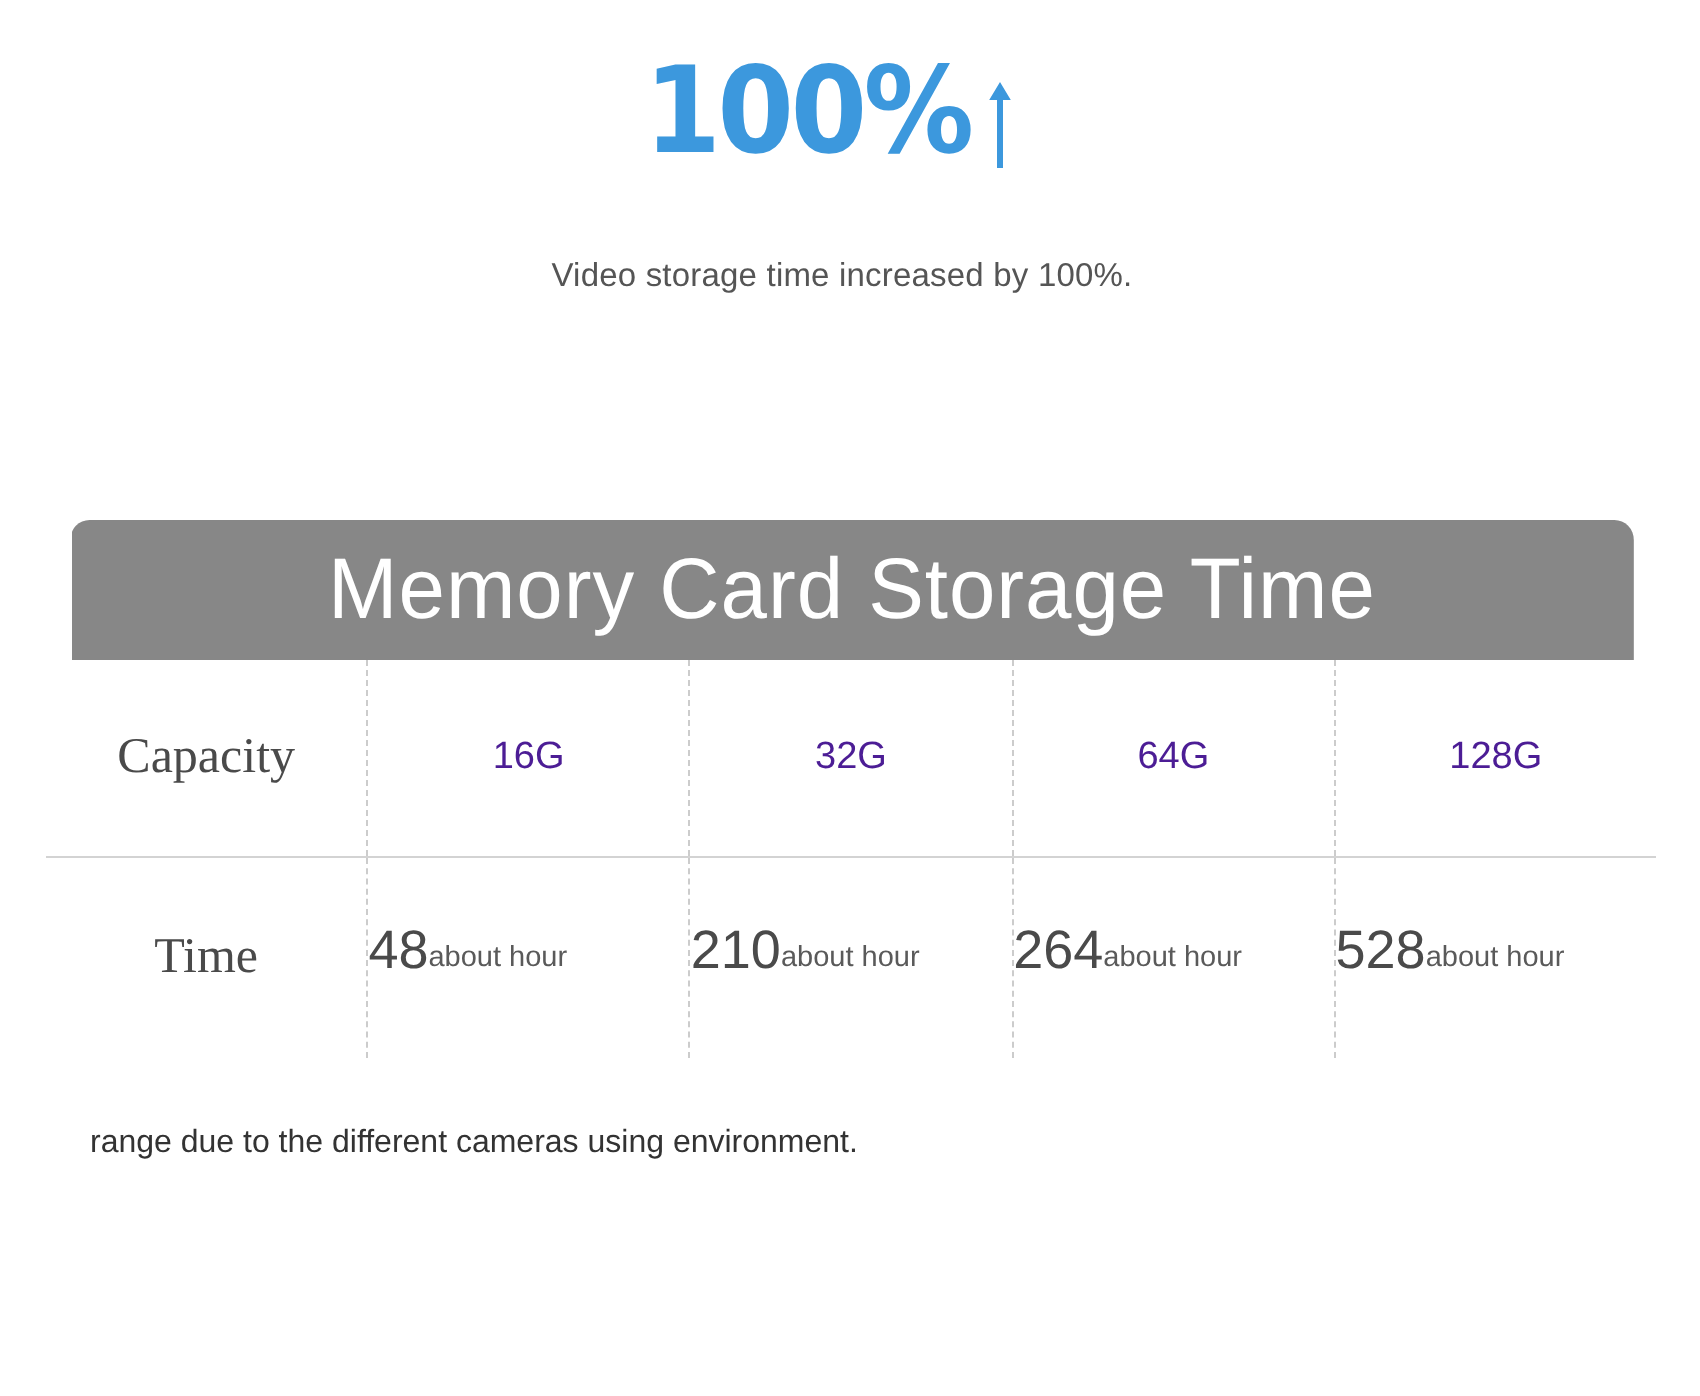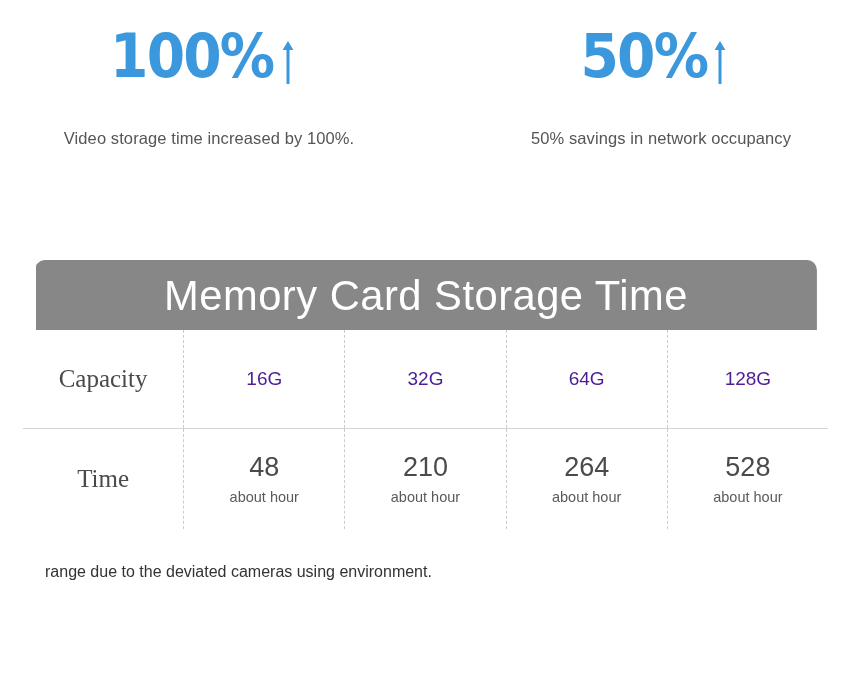--- a/index.html
+++ b/index.html
@@ -126,21 +126,20 @@
     color: #4a4a4a;
   }
   .cap-value {
     font-size: 19px;
     font-weight: 400;
     font-family: "Liberation Sans", sans-serif;
     color: #4c1d95;
   }
   .time-stack {
     display: flex;
-    flex-direction: column;
     align-items: center;
     justify-content: flex-start;
     line-height: 1.15;
   }
   .time-value {
     font-size: 27px;
     color: #4a4a4a;
     margin-bottom: 6px;
   }
   .time-unit {
@@ -172,31 +171,20 @@
       <span class="stat-value">100%</span>
       <span class="stat-arrow">
         <svg width="14" height="44" viewBox="0 0 14 44" aria-hidden="true">
           <path d="M7 1 L12.4 10 L8.5 10 L8.5 44 L5.5 44 L5.5 10 L1.6 10 Z" fill="#3c98dd"></path>
         </svg>
       </span>
     </div>
     <div class="stat-caption">Video storage time increased by 100%.</div>
   </div>
 
-  <div class="stat-col right">
-    <div class="stat-figure">
-      <span class="stat-value">50%</span>
-      <span class="stat-arrow">
-        <svg width="14" height="44" viewBox="0 0 14 44" aria-hidden="true">
-          <path d="M7 1 L12.4 10 L8.5 10 L8.5 44 L5.5 44 L5.5 10 L1.6 10 Z" fill="#3c98dd"></path>
-        </svg>
-      </span>
-    </div>
-    <div class="stat-caption">50% savings in network occupancy</div>
-  </div>
 
 </div>
 
 <div class="table-wrap">
   <table class="storage-table">
     <thead>
       <tr>
         <th class="table-title" colspan="5">Memory Card Storage Time</th>
       </tr>
     </thead>
@@ -241,14 +229,14 @@
             <span class="time-value">528</span>
             <span class="time-unit">about hour</span>
           </div>
         </td>
       </tr>
     </tbody>
   </table>
 </div>
 
 <div class="footnote">
-  <span class="fn-line-2">range due to the deviated cameras using environment.</span>
+  <span class="fn-line-2">range due to the different cameras using environment.</span>
 </div>
 
 </body></html>

